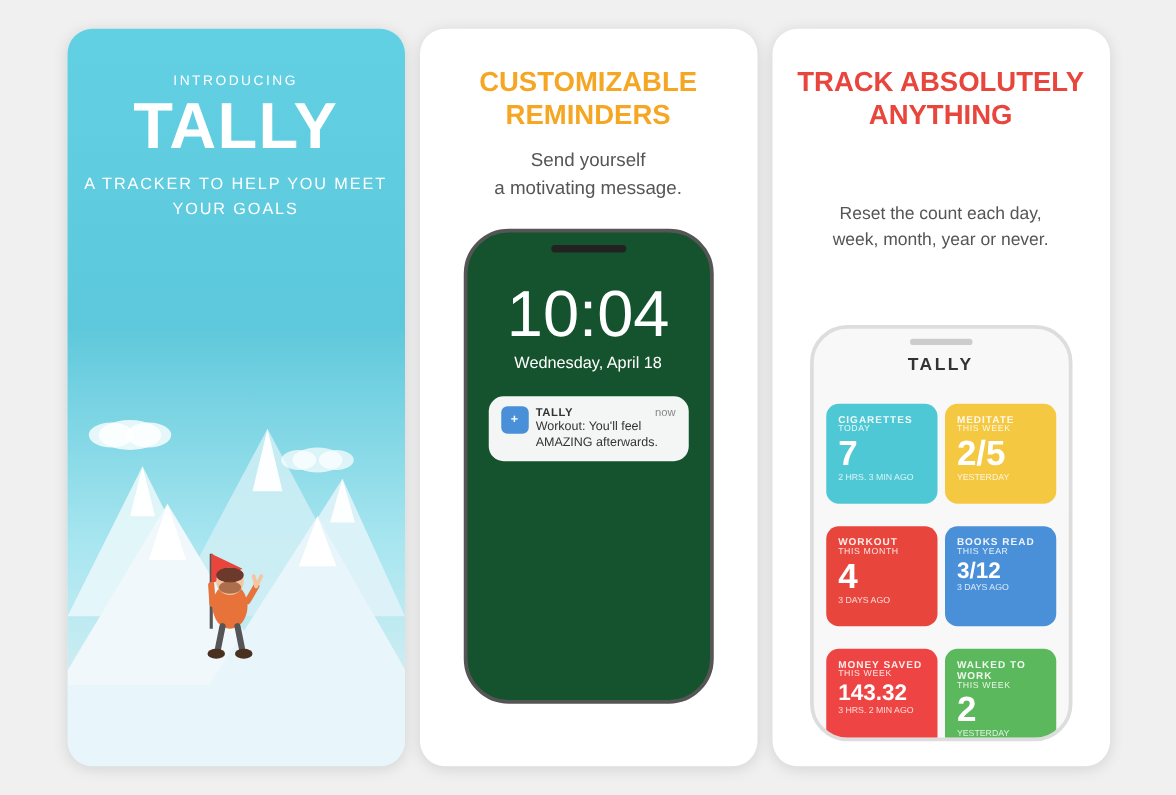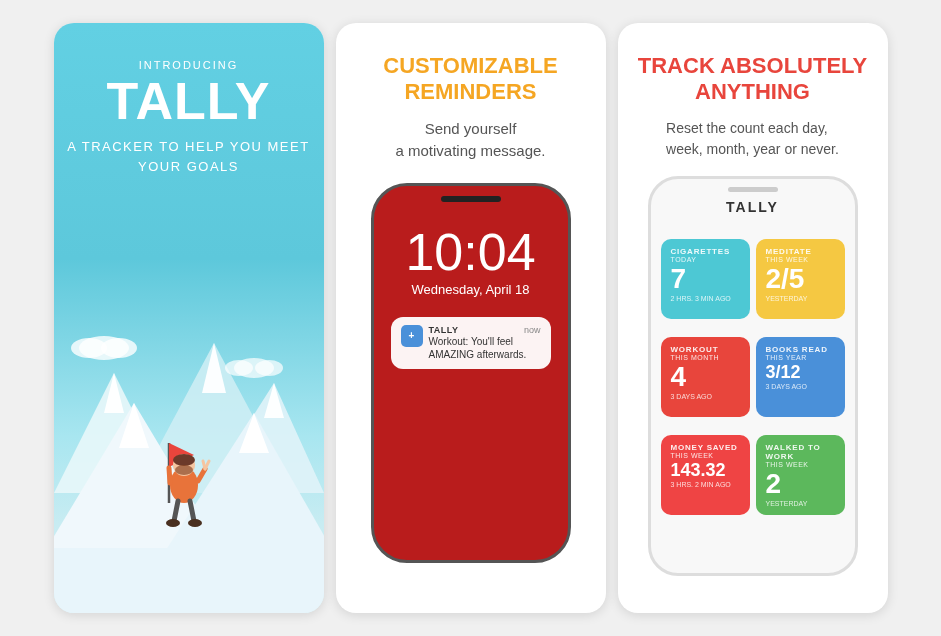--- a/index.html
+++ b/index.html
@@ -93,21 +93,21 @@
     .panel-2 .subtext {
       font-size: 15px;
       color: #555;
       text-align: center;
       line-height: 1.5;
       margin-bottom: 20px;
     }
     .phone-mockup-2 {
       width: 200px;
       height: 380px;
-      background: #b91c1c;
+      background: #14532d;
       border-radius: 36px;
       position: relative;
       display: flex;
       flex-direction: column;
       align-items: center;
       border: 3px solid #555;
       overflow: hidden;
       padding-top: 30px;
     }
     .phone-mockup-2::before {
@@ -183,34 +183,35 @@
 
     
     .panel-3 {
       width: 270px;
       height: 590px;
       display: flex;
       flex-direction: column;
       align-items: center;
       padding: 30px 15px 20px;
       background: #fff;
+      gap: 42px;
     }
     .panel-3 .heading-red {
       font-size: 22px;
       font-weight: 800;
       color: #e8453c;
       text-align: center;
       text-transform: uppercase;
       line-height: 1.2;
       margin-bottom: 12px;
     }
     .panel-3 .subtext {
       font-size: 14px;
       color: #555;
-      text-align: left;
+      text-align: center;
       line-height: 1.5;
       margin-bottom: 16px;
     }
     .phone-mockup-3 {
       width: 210px;
       height: 400px;
       background: #f8f8f8;
       border-radius: 30px;
       border: 3px solid #ddd;
       overflow: hidden;

